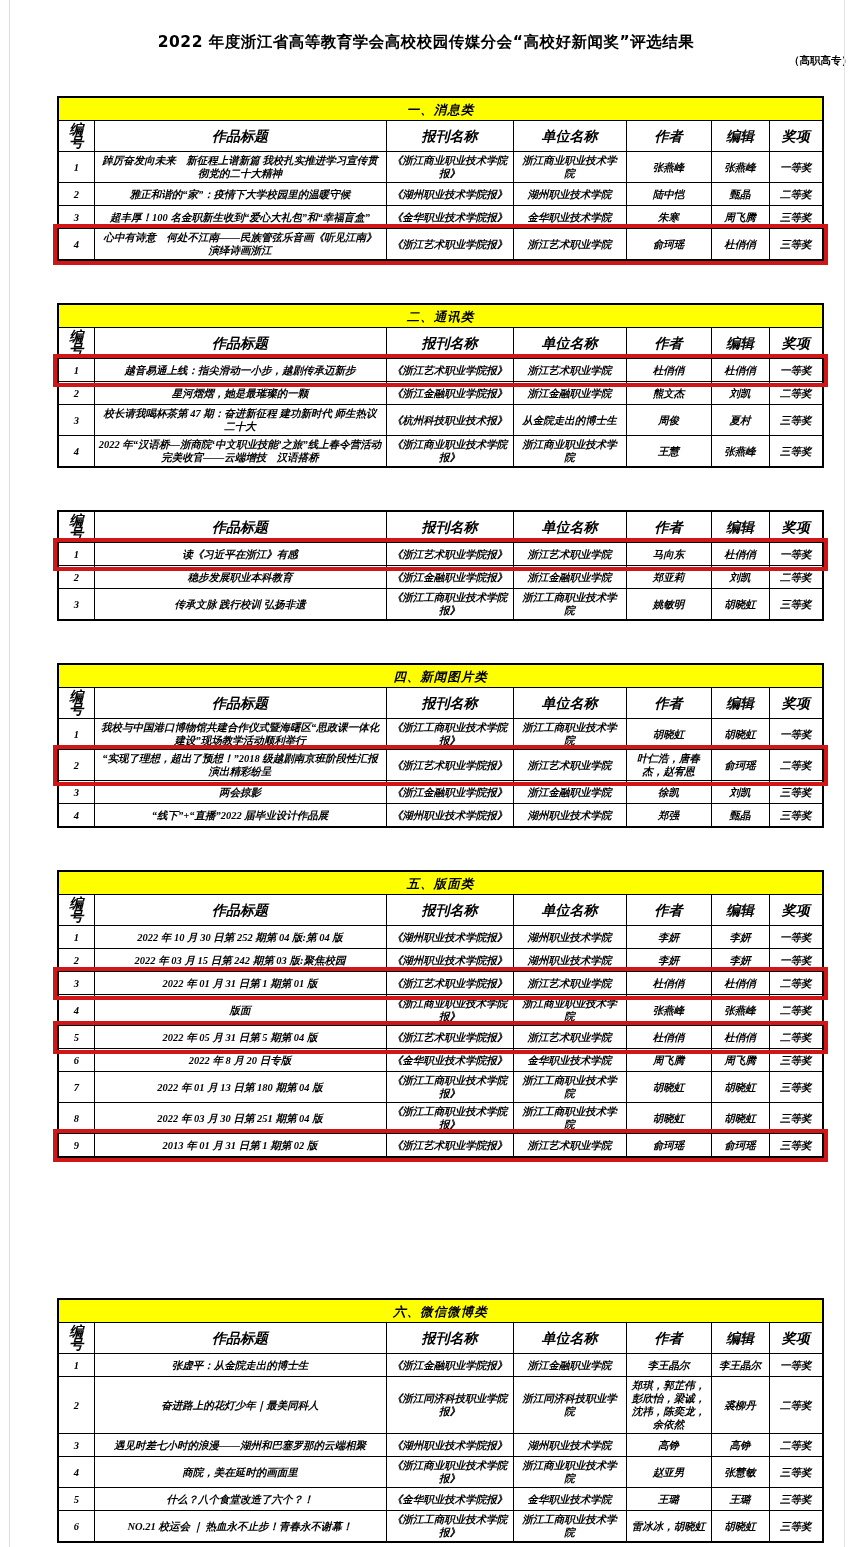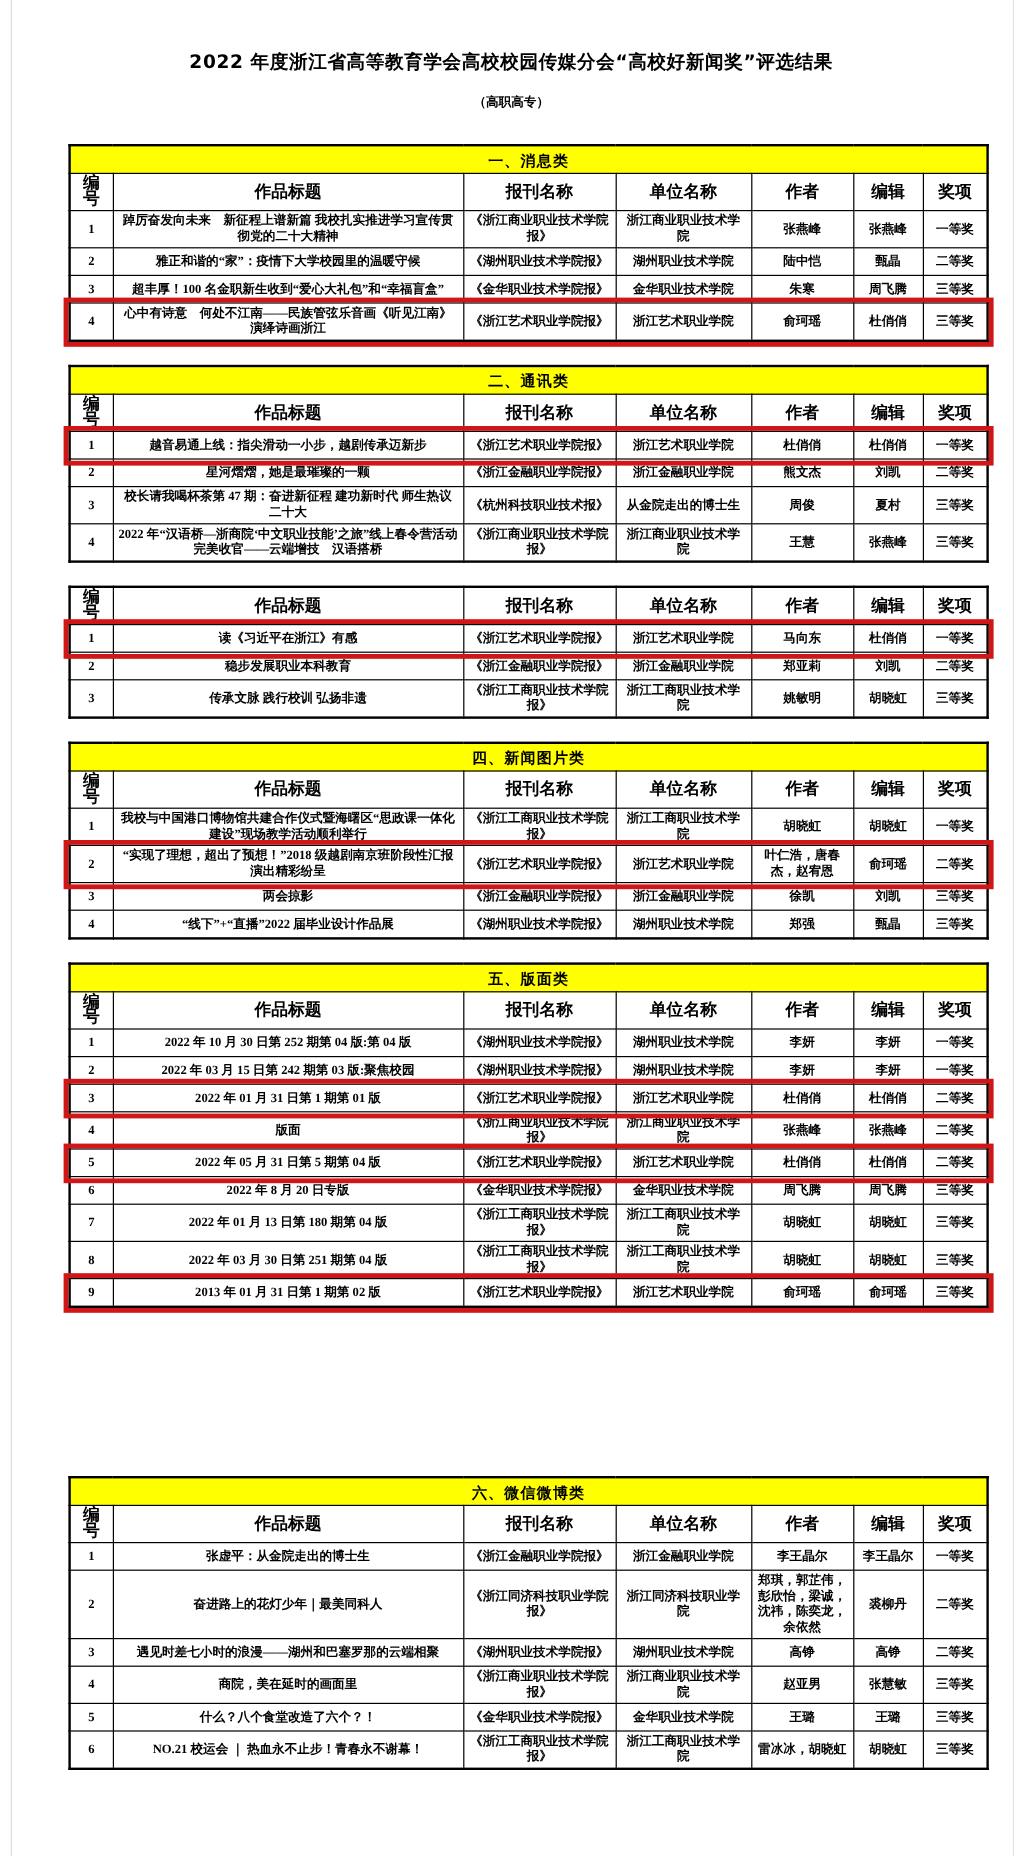--- a/index.html
+++ b/index.html
@@ -19,38 +19,38 @@
   .edge-line-left {
     position: absolute; left: 9px; top: 0; bottom: 0; width: 1px;
     background: #dcdcdc;
   }
   .edge-line-right {
     position: absolute; right: 7px; top: 0; bottom: 0; width: 1px;
     background: #e3e3e3;
   }
   .doc-title {
     margin: 0;
-    padding-top: 42px;
+    padding-top: 32px;
     text-align: center;
     font-size: 15.5px;
     font-weight: bold;
     letter-spacing: 0.5px;
     font-family: "DejaVu Sans", "Liberation Sans", sans-serif;
   }
   .doc-subtitle {
-    margin-top: 15px;
-    text-align: center;
+    margin-top: 1px;
+    text-align: right;
     font-size: 10.5px;
     font-weight: bold;
   }
   #tables {
     margin: 28px 0 0 57px;
     width: 766px;
   }
-  .table-block { margin-bottom: 19px; }
+  .table-block { margin-bottom: 42px; font-style: italic; }
   .table-block.big-gap { margin-top: 140px; }
   table.award-table {
     border-collapse: collapse;
     table-layout: fixed;
     width: 766px;
     border: 2px solid #000;
   }
   .award-table th, .award-table td {
     border: 1px solid #000;
     text-align: center;

